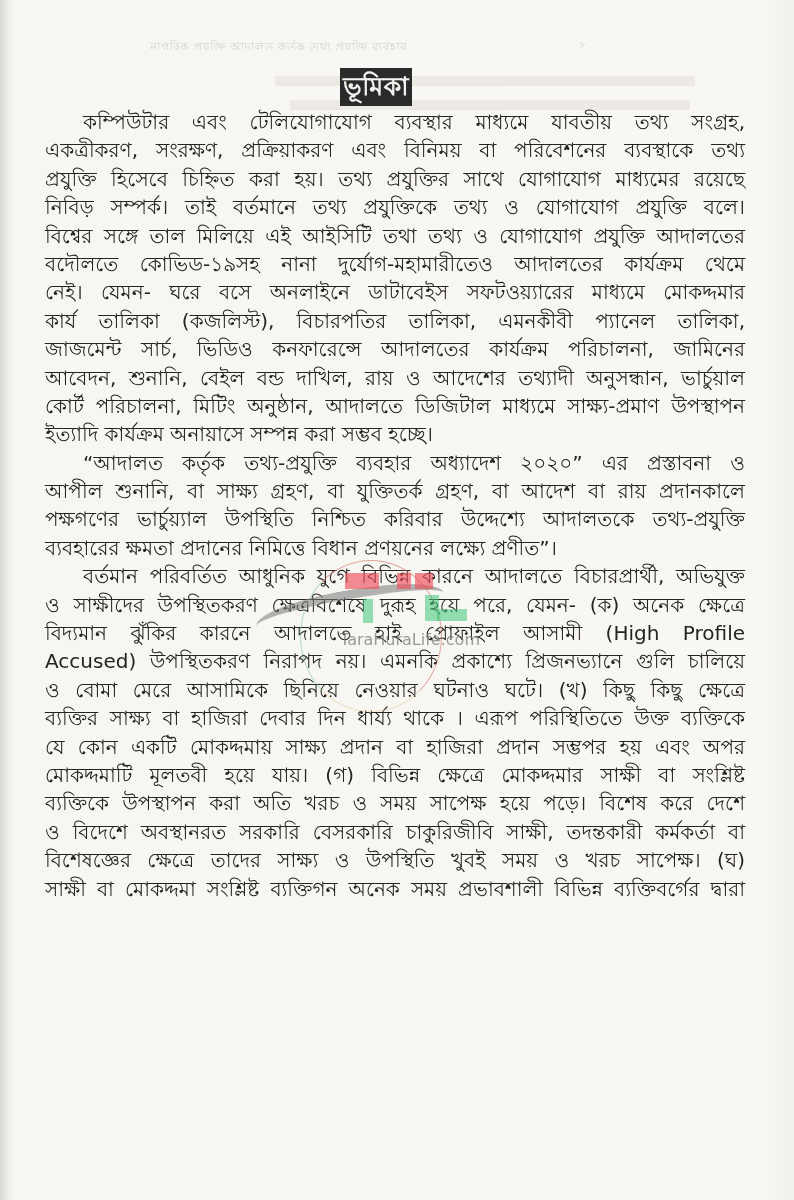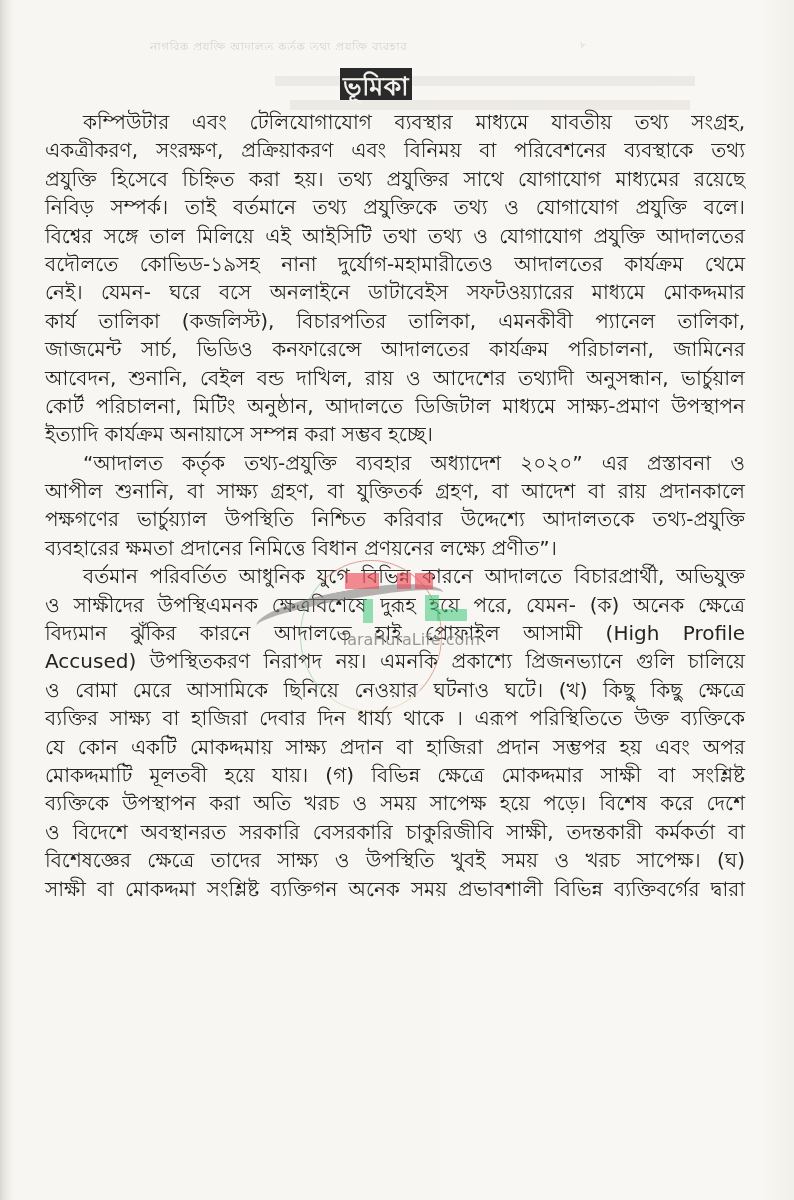--- a/index.html
+++ b/index.html
@@ -18,21 +18,21 @@
       color: #b9b6b0; font-size: 12px; opacity: 0.55; white-space: nowrap; overflow: hidden;
       letter-spacing: 0.5px;
     }
     .bleed-pagenum {
       position: absolute; top: 38px; left: 580px; color: #b9b6b0; font-size: 9px; opacity: 0.6;
     }
     .bleed-line {
       position: absolute; left: 275px; height: 10px; background: #e3e0da; opacity: 0.55;
     }
     .title-box {
-      position: absolute; left: 340px; top: 68px; width: 72px; height: 32px;
+      position: absolute; left: 340px; top: 68px; width: 72px; height: 38px;
       background: #2a2a2a; color: #f4f2ee;
       font-size: 25px; font-weight: bold; line-height: 38px; text-align: center;
       letter-spacing: 0.5px;
     }
     .text-block {
       position: absolute; left: 45px; top: 108px; width: 700px;
     }
     .line {
       height: 28.4px; line-height: 28.4px;
       font-size: 20px; color: #262422;
@@ -94,21 +94,21 @@
     <div class="line">আবেদন, শুনানি, বেইল বন্ড দাখিল, রায় ও আদেশের তথ্যাদী অনুসন্ধান, ভার্চুয়াল</div>
     <div class="line">কোর্ট পরিচালনা, মিটিং অনুষ্ঠান, আদালতে ডিজিটাল মাধ্যমে সাক্ষ্য-প্রমাণ উপস্থাপন</div>
     <div class="line last">ইত্যাদি কার্যক্রম অনায়াসে সম্পন্ন করা সম্ভব হচ্ছে।</div>
 
     <div class="line indent">“আদালত কর্তৃক তথ্য-প্রযুক্তি ব্যবহার অধ্যাদেশ ২০২০” এর প্রস্তাবনা ও</div>
     <div class="line">আপীল শুনানি, বা সাক্ষ্য গ্রহণ, বা যুক্তিতর্ক গ্রহণ, বা আদেশ বা রায় প্রদানকালে</div>
     <div class="line">পক্ষগণের ভার্চুয়্যাল উপস্থিতি নিশ্চিত করিবার উদ্দেশ্যে আদালতকে তথ্য-প্রযুক্তি</div>
     <div class="line last">ব্যবহারের ক্ষমতা প্রদানের নিমিত্তে বিধান প্রণয়নের লক্ষ্যে প্রণীত”।</div>
 
     <div class="line indent">বর্তমান পরিবর্তিত আধুনিক যুগে বিভিন্ন কারনে আদালতে বিচারপ্রার্থী, অভিযুক্ত</div>
-    <div class="line">ও সাক্ষীদের উপস্থিএমনক ক্ষেত্রবিশেষে দুরূহ হয়ে পরে, যেমন- (ক) অনেক ক্ষেত্রে</div>
+    <div class="line">ও সাক্ষীদের উপস্থিতকরণ ক্ষেত্রবিশেষে দুরূহ হয়ে পরে, যেমন- (ক) অনেক ক্ষেত্রে</div>
     <div class="line">বিদ্যমান ঝুঁকির কারনে আদালতে হাই প্রোফাইল আসামী (High Profile</div>
     <div class="line">Accused) উপস্থিতকরণ নিরাপদ নয়। এমনকি প্রকাশ্যে প্রিজনভ্যানে গুলি চালিয়ে</div>
     <div class="line">ও বোমা মেরে আসামিকে ছিনিয়ে নেওয়ার ঘটনাও ঘটে। (খ) কিছু কিছু ক্ষেত্রে</div>
     <div class="line">ব্যক্তির সাক্ষ্য বা হাজিরা দেবার দিন ধার্য্য থাকে । এরূপ পরিস্থিতিতে উক্ত ব্যক্তিকে</div>
     <div class="line">যে কোন একটি মোকদ্দমায় সাক্ষ্য প্রদান বা হাজিরা প্রদান সম্ভপর হয় এবং অপর</div>
     <div class="line">মোকদ্দমাটি মূলতবী হয়ে যায়। (গ) বিভিন্ন ক্ষেত্রে মোকদ্দমার সাক্ষী বা সংশ্লিষ্ট</div>
     <div class="line">ব্যক্তিকে উপস্থাপন করা অতি খরচ ও সময় সাপেক্ষ হয়ে পড়ে। বিশেষ করে দেশে</div>
     <div class="line">ও বিদেশে অবস্থানরত সরকারি বেসরকারি চাকুরিজীবি সাক্ষী, তদন্তকারী কর্মকর্তা বা</div>
     <div class="line">বিশেষজ্ঞের ক্ষেত্রে তাদের সাক্ষ্য ও উপস্থিতি খুবই সময় ও খরচ সাপেক্ষ। (ঘ)</div>
     <div class="line">সাক্ষী বা মোকদ্দমা সংশ্লিষ্ট ব্যক্তিগন অনেক সময় প্রভাবশালী বিভিন্ন ব্যক্তিবর্গের দ্বারা</div>

